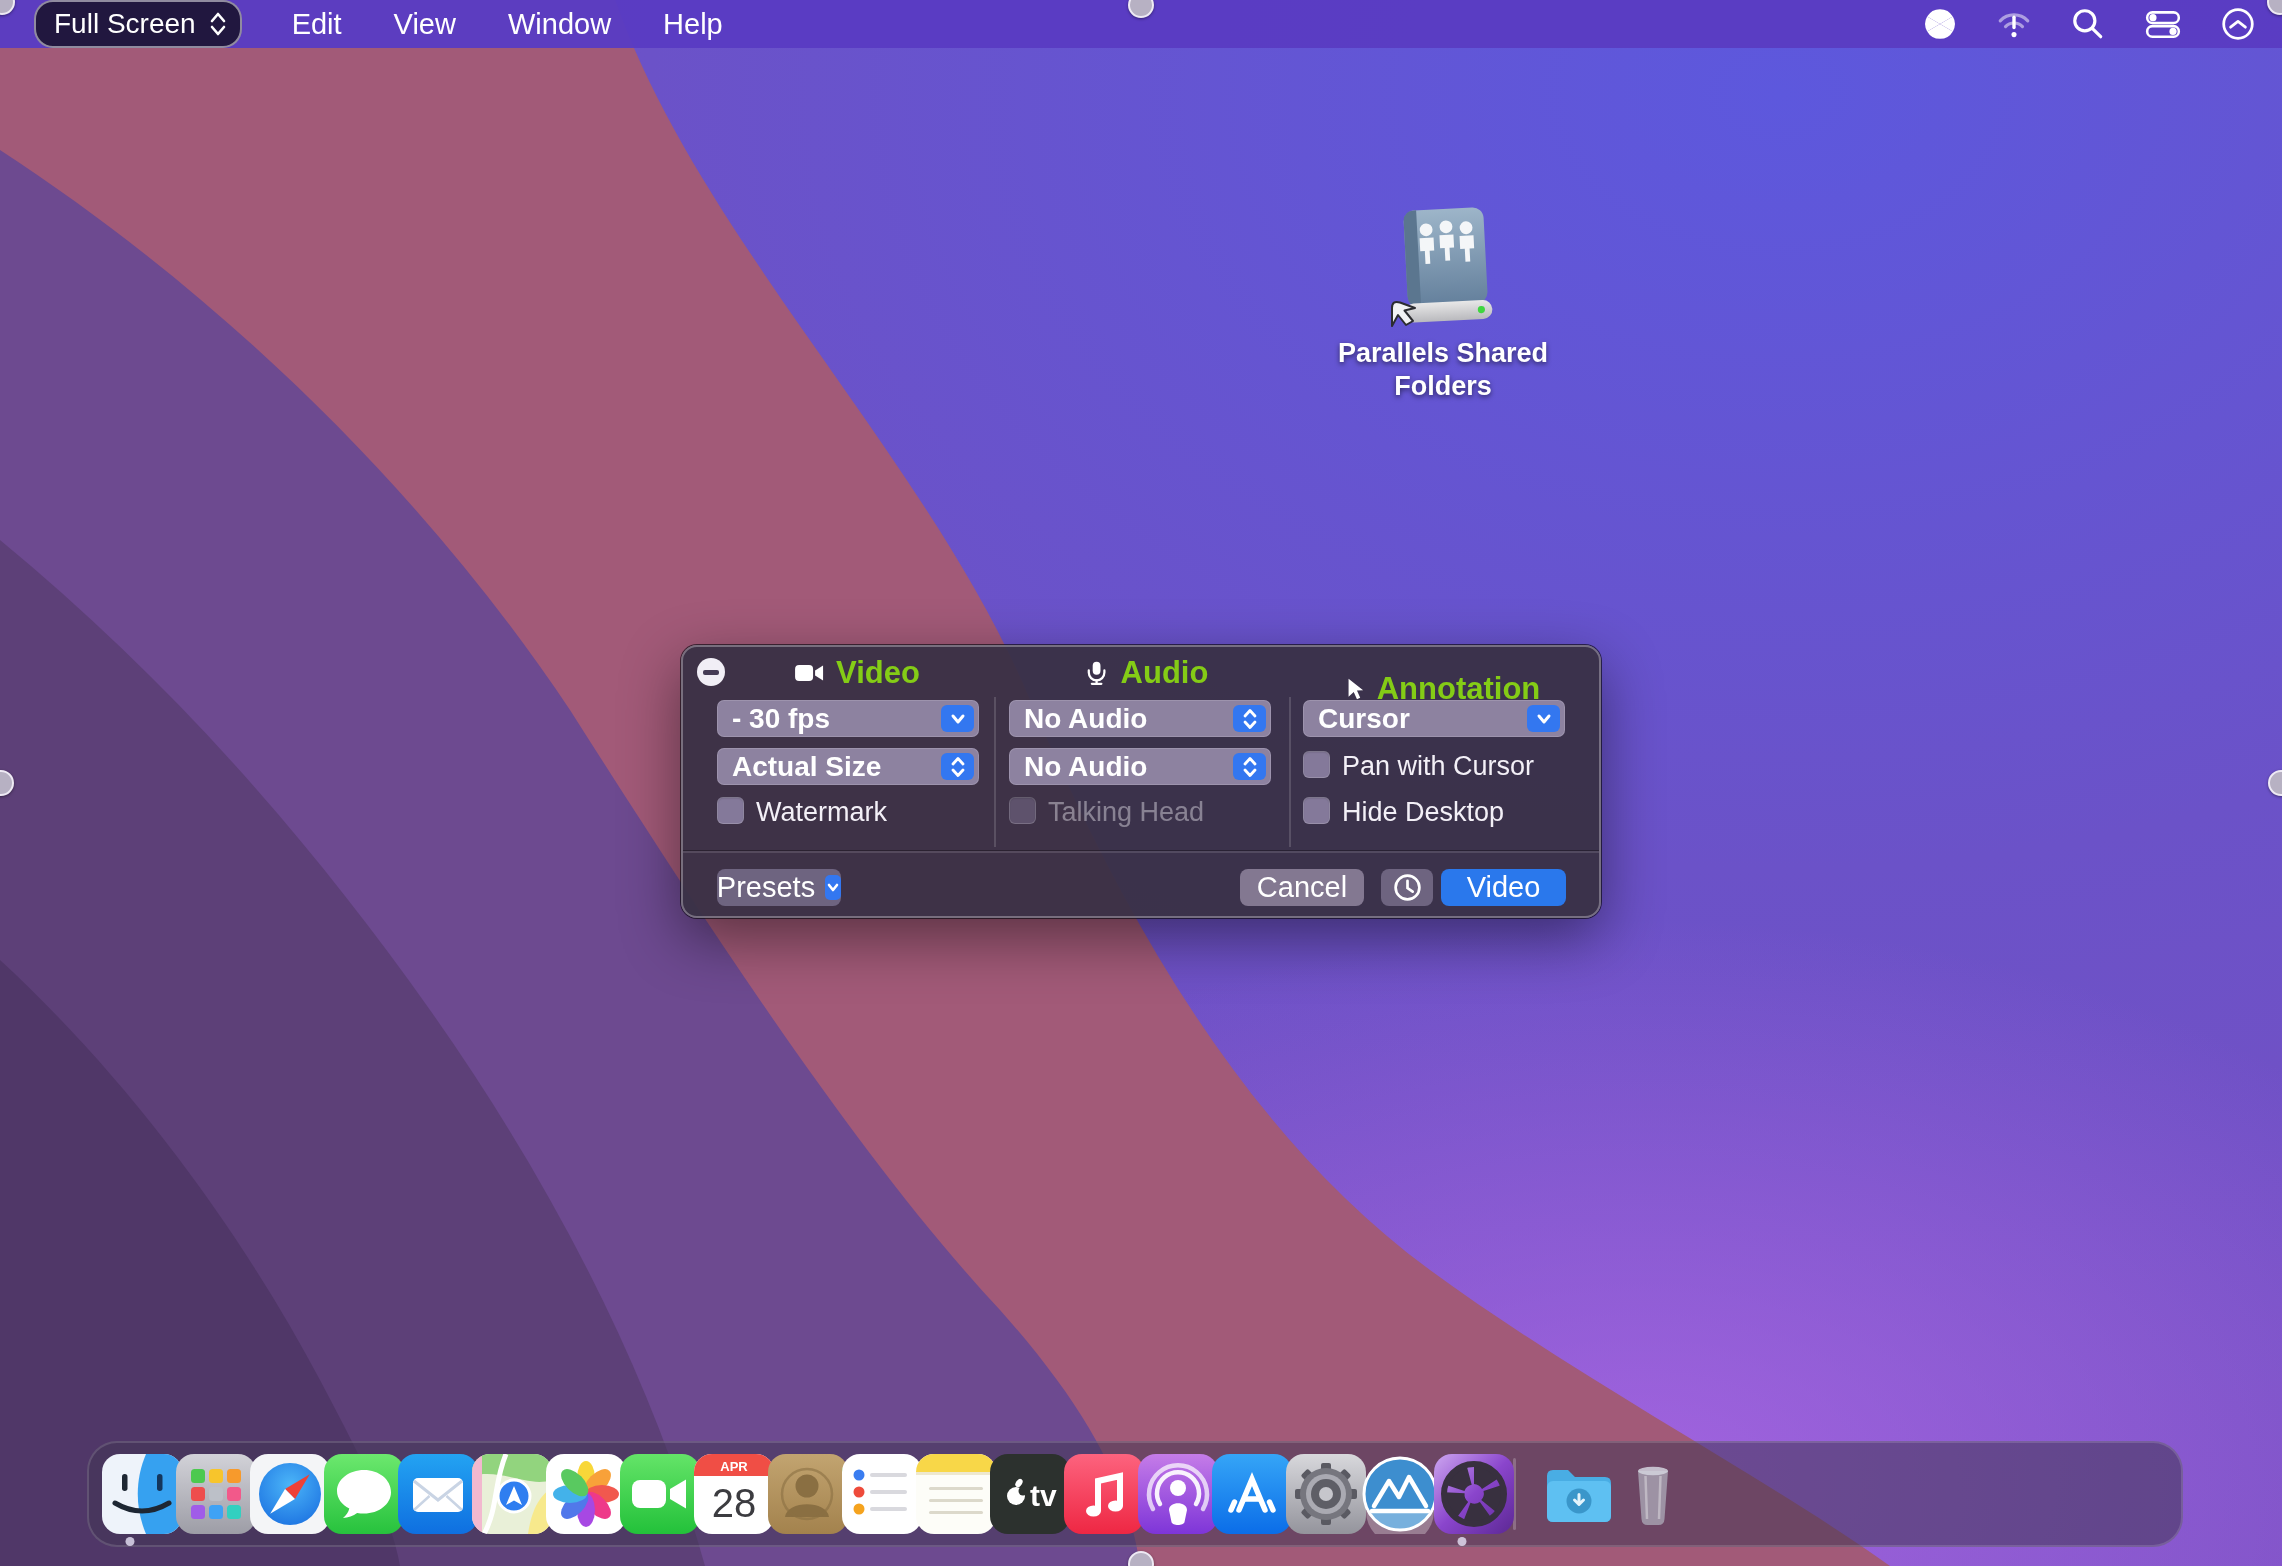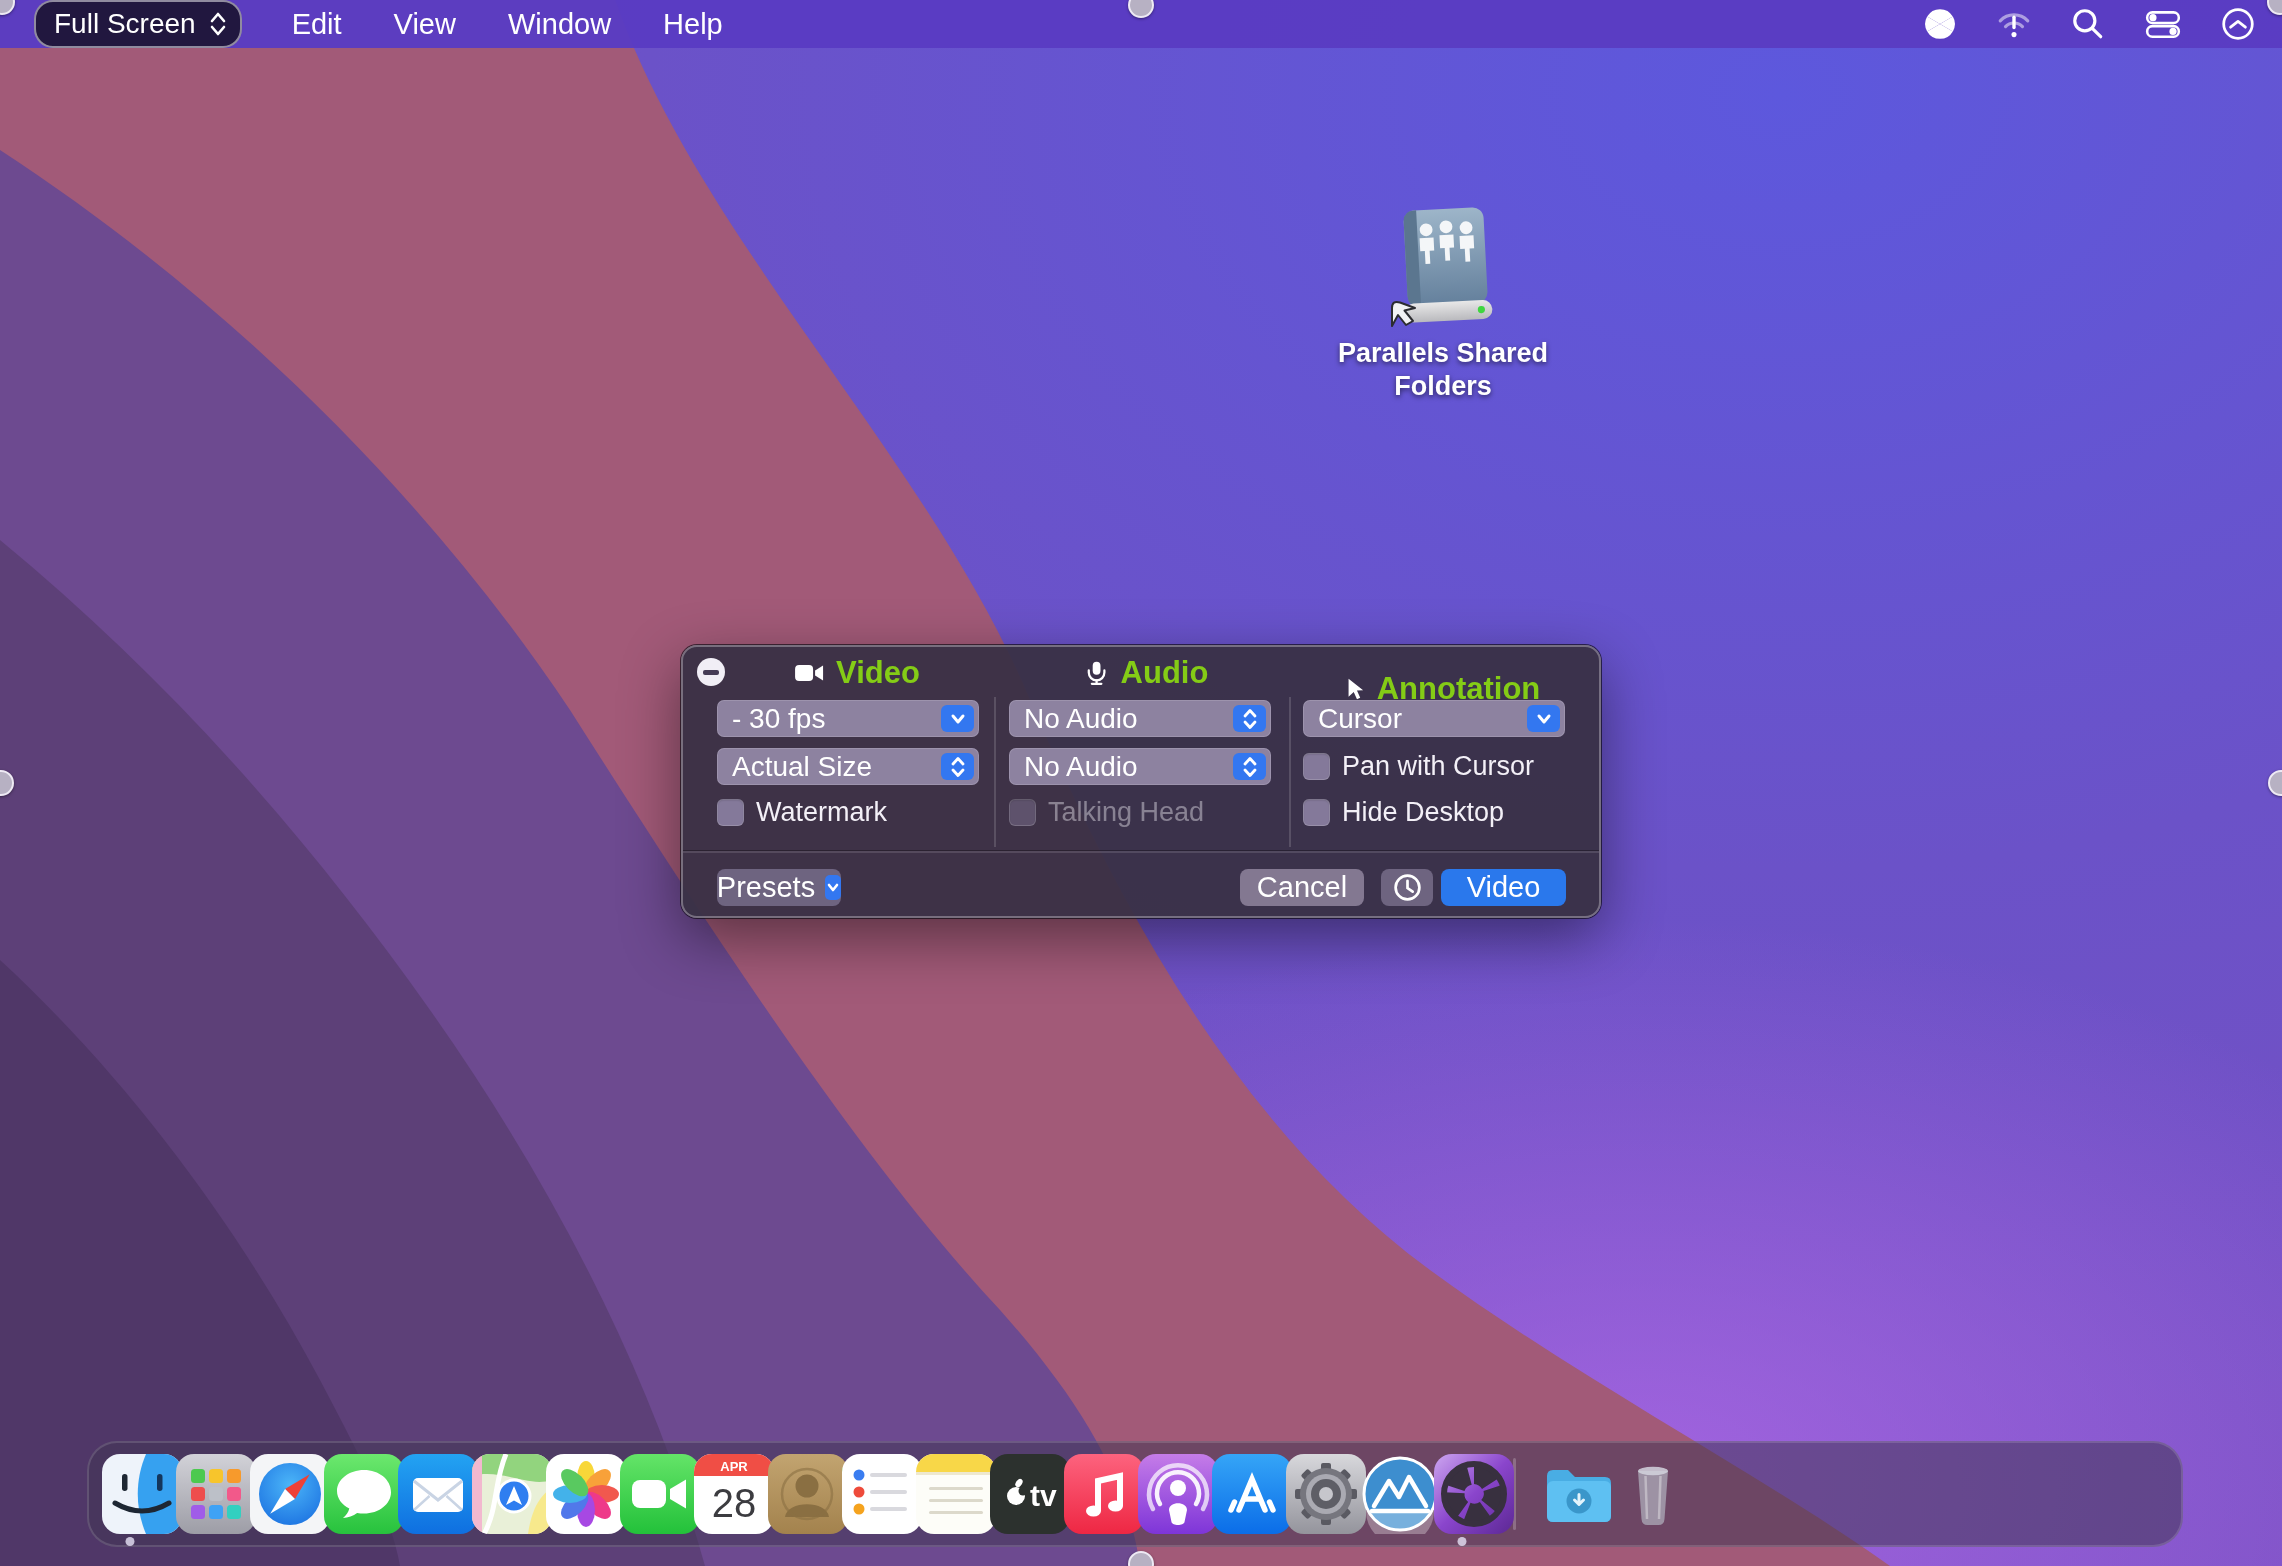--- a/index.html
+++ b/index.html
@@ -55,28 +55,28 @@
     box-shadow:inset 0 0 0 2px rgba(255,255,255,0.30),0 0 0 1px rgba(10,8,16,0.65),0 20px 60px rgba(0,0,0,0.45);
   }
   .minus-btn{position:absolute;left:16px;top:13px;width:28px;height:28px;border-radius:50%;background:#f1eef6;}
   .minus-btn::after{content:"";position:absolute;left:6px;right:6px;top:12px;height:5px;border-radius:2px;background:#453b55;}
   .hdr{position:absolute;top:10px;transform:translateX(-50%);display:flex;align-items:center;gap:11px;
        color:#84cc16;font-size:31px;font-weight:700;}
   .vdiv{position:absolute;top:52px;height:150px;width:2px;background:rgba(255,255,255,0.15);}
   .dd{
     position:absolute;height:37px;border-radius:7px;background:#8d82a0;
     box-shadow:inset 0 0 0 1px rgba(255,255,255,0.14);
-    display:flex;align-items:center;color:#fff;font-size:28px;font-weight:400;
+    display:flex;align-items:center;color:#fff;font-size:28px;font-weight:700;
     padding-left:15px;box-sizing:border-box;
   }
   .dd .chev{
     position:absolute;right:5px;top:5px;width:33px;height:27px;border-radius:6px;
     background:#3377f0;display:flex;align-items:center;justify-content:center;
   }
-  .cbrow{position:absolute;display:flex;align-items:center;gap:12px;color:#f3f0f7;font-size:27px;}
+  .cbrow{position:absolute;display:flex;gap:12px;color:#f3f0f7;font-size:27px;}
   .cb{width:27px;height:27px;border-radius:6px;background:#84799a;
       box-shadow:inset 0 1px 2px rgba(0,0,0,0.25),inset 0 0 0 1px rgba(255,255,255,0.18);}
   .cbrow.disabled{color:rgba(243,240,247,0.42);}
   .cbrow.disabled .cb{background:rgba(132,121,154,0.45);}
   .hdiv{position:absolute;left:2px;right:2px;top:206px;height:2px;background:rgba(255,255,255,0.12);
         box-shadow:0 -1px 0 rgba(0,0,0,0.3);}
   .btn{
     position:absolute;top:224px;height:37px;border-radius:8px;
     display:flex;align-items:center;justify-content:center;
     color:#fff;font-size:29px;font-weight:500;box-sizing:border-box;

